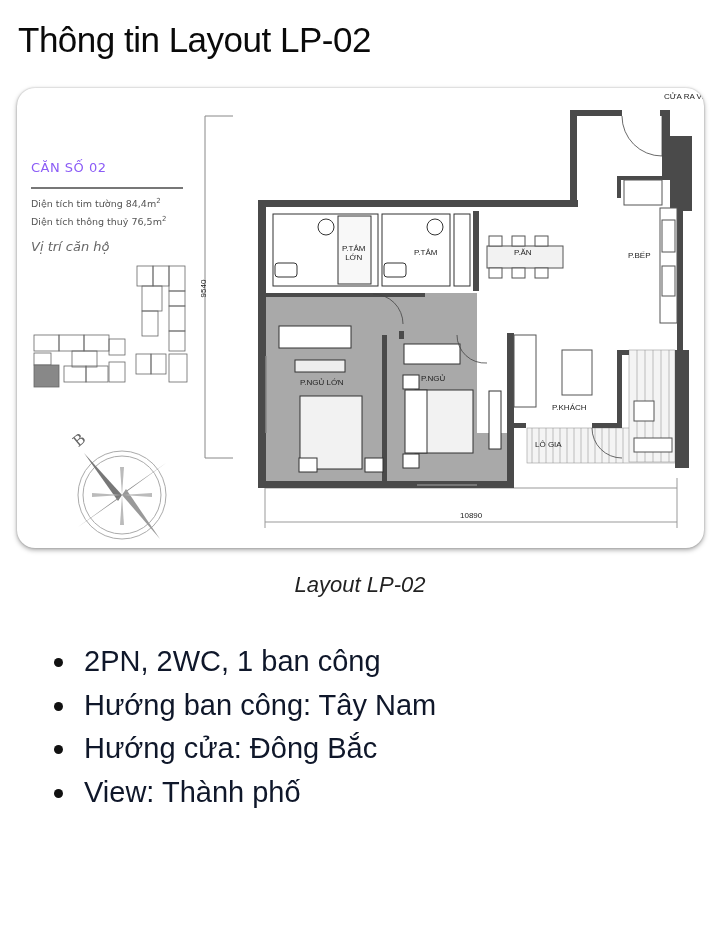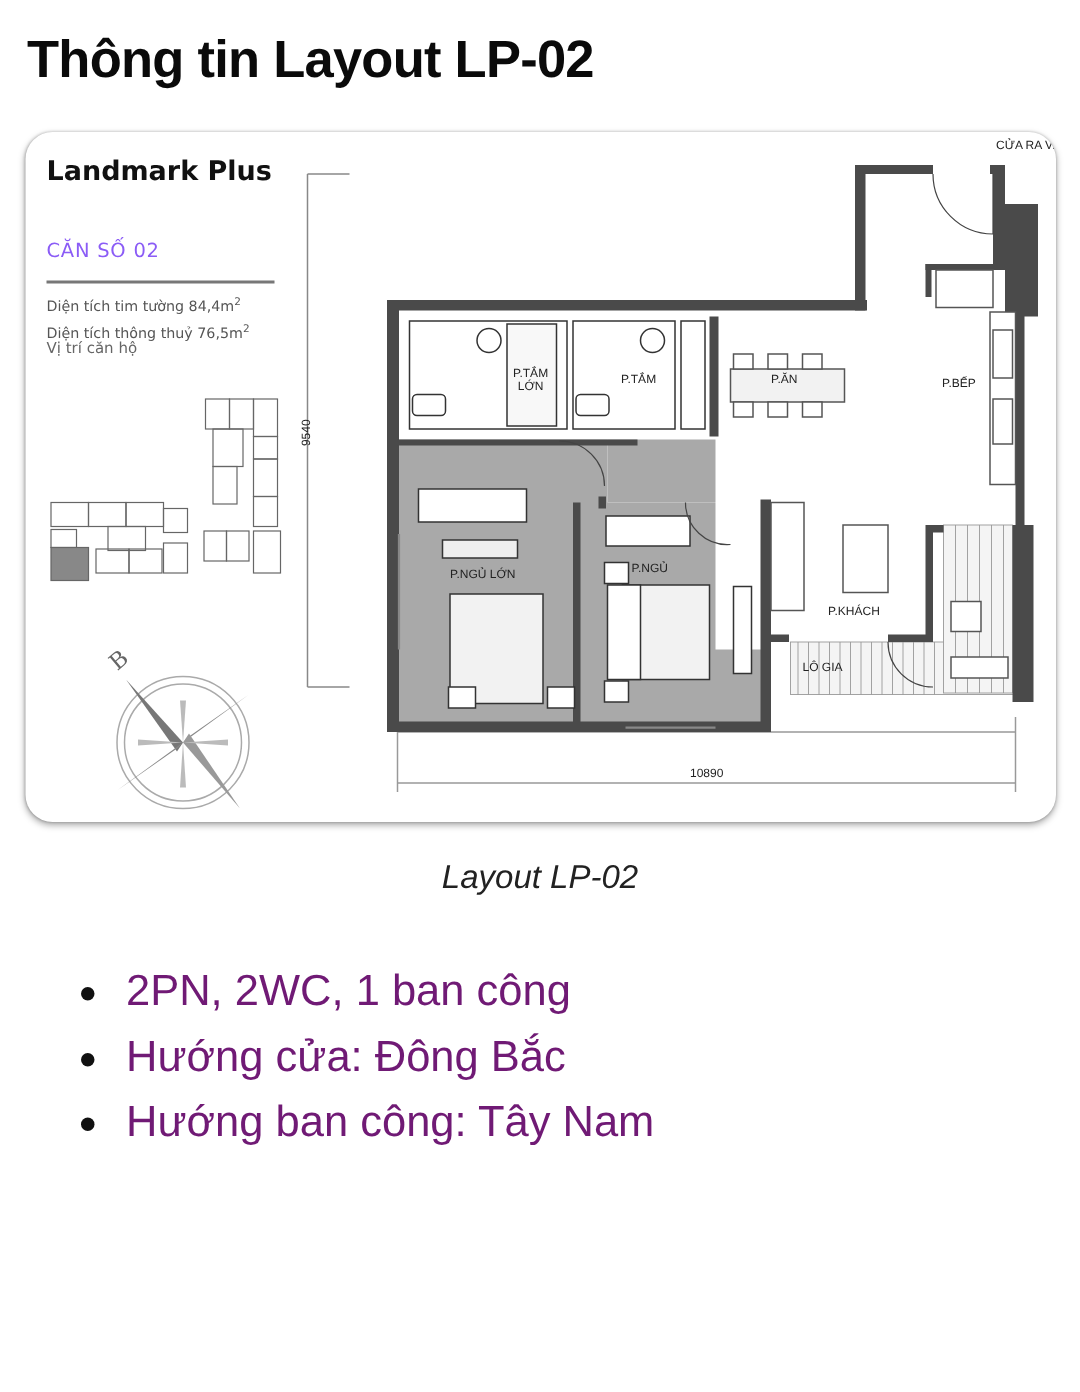--- a/index.html
+++ b/index.html
@@ -1,31 +1,31 @@
 <!DOCTYPE html>
 <html><head>
   <meta charset="utf-8">
   <style>
     html, body { margin: 0; padding: 0; background: #ffffff; }
     body { width: 720px; height: 928px; position: relative; overflow: hidden; font-family: "Liberation Sans", sans-serif; color: #111; }
-    .page-title { position: absolute; left: 18px; top: 20px; margin: 0; font-family: "Liberation Sans", sans-serif; font-weight: 700; font-size: 35px; letter-spacing: -0.5px; color: #0a0a0a; }
+    .page-title { position: absolute; left: 18px; top: 20px; margin: 0; font-family: "Liberation Sans", sans-serif; font-weight: 400; font-size: 35px; letter-spacing: -0.5px; color: #0a0a0a; }
     .plan-card { position: absolute; left: 17px; top: 88px; width: 687px; height: 460px; background: #fff; border-radius: 18px; box-shadow: 0 2px 5px rgba(0,0,0,0.35), 0 0 2px rgba(0,0,0,0.25); overflow: hidden; }
     .plan-card svg { position: absolute; left: 0; top: 0; }
     .brand { position: absolute; left: 14px; top: 16px; font-family: "DejaVu Sans", sans-serif; font-weight: 700; font-size: 18px; color: #111; }
     .unit-no { position: absolute; left: 14px; top: 72px; font-family: "DejaVu Sans", sans-serif; font-size: 13px; color: #8b5cf6; letter-spacing: 0.5px; }
     .unit-rule { position: absolute; left: 14px; top: 99px; width: 152px; height: 2px; background: #777; }
     .area-line { position: absolute; left: 14px; font-family: "DejaVu Sans", sans-serif; font-size: 9.5px; color: #555; }
     .area-line sup { font-size: 7px; }
     .area-1 { top: 109px; } .area-2 { top: 127px; }
-    .loc-label { position: absolute; left: 14px; top: 139px; font-family: "DejaVu Sans", sans-serif; font-size: 10px; color: #666; }
+    .loc-label { position: absolute; left: 14px; top: 151px; font-family: "DejaVu Sans", sans-serif; font-size: 13px; color: #666; font-style: italic; }
     .room-label { position: absolute; font-family: "Liberation Sans", sans-serif; font-size: 8px; color: #222; white-space: nowrap; line-height: 9px; text-align: center; }
     .dim-label { position: absolute; font-family: "Liberation Sans", sans-serif; font-size: 8px; color: #222; }
     .caption { position: absolute; left: 0; width: 720px; top: 572px; text-align: center; font-family: "Liberation Sans", sans-serif; font-style: italic; font-size: 22px; color: #222; }
     .spec-list { position: absolute; left: 54px; top: 640px; margin: 0; padding: 0; list-style: none; }
-    .spec-item { position: relative; font-family: "Liberation Sans", sans-serif; font-size: 29px; line-height: 43.5px; color: #701a75; padding-left: 30px; white-space: nowrap; }
+    .spec-item { position: relative; font-family: "Liberation Sans", sans-serif; font-size: 29px; line-height: 43.5px; color: #0f172a; padding-left: 30px; white-space: nowrap; }
     .spec-item .bullet { position: absolute; left: 0; top: 18px; width: 9px; height: 9px; border-radius: 50%; background: #111; }
     .spec-item sup { font-size: 19px; vertical-align: 13px; line-height: 0; }
   </style>
 </head>
 <body>
 
 <h1 class="page-title">Thông tin Layout LP-02</h1>
 
 <div class="plan-card">
   <svg width="687" height="460" viewBox="0 0 687 460">
@@ -189,21 +189,20 @@
       <path d="M 440 247 A 28 28 0 0 0 470 275"></path>
       <path d="M 575 340 A 30 30 0 0 0 605 370"></path>
     </g>
 
     <g stroke="#888" stroke-width="1.5">
       <line x1="249" y1="268" x2="249" y2="345"></line>
       <line x1="400" y1="397" x2="460" y2="397"></line>
     </g>
   </svg>
 
-  <div class="brand">Landmark Plus</div>
   <div class="unit-no">CĂN SỐ 02</div>
   <div class="unit-rule"></div>
   <div class="area-line area-1"><span>Diện tích tim tường 84,4m</span><sup>2</sup></div>
   <div class="area-line area-2"><span>Diện tích thông thuỷ 76,5m</span><sup>2</sup></div>
   <div class="loc-label">Vị trí căn hộ</div>
 
   <div class="room-label" style="left:57px; top:348px; font-family:'DejaVu Serif', serif; font-size:15px; transform:rotate(-40deg); color:#666;">B</div>
   <div class="dim-label" style="left:178px; top:196px; transform:rotate(-90deg);">9540</div>
   <div class="dim-label" style="left:443px; top:423px;">10890</div>
 
@@ -215,15 +214,16 @@
   <div class="room-label" style="left:283px; top:290px;">P.NGỦ LỚN</div>
   <div class="room-label" style="left:404px; top:286px;text-align:center;">P.NGỦ</div>
   <div class="room-label" style="left:535px; top:315px;">P.KHÁCH</div>
   <div class="room-label" style="left:518px; top:352px;">LÔ GIA</div>
 </div>
 
 <div class="caption">Layout LP-02</div>
 
 <ul class="spec-list">
   <li class="spec-item"><span class="bullet"></span><span>2PN, 2WC, 1 ban công</span></li>
+  <li class="spec-item"><span class="bullet"></span><span>Hướng ban công: Tây Nam</span></li>
   <li class="spec-item"><span class="bullet"></span><span>Hướng cửa: Đông Bắc</span></li>
-  <li class="spec-item"><span class="bullet"></span><span>Hướng ban công: Tây Nam</span></li>
+  <li class="spec-item"><span class="bullet"></span><span>View: Thành phố</span></li>
 </ul>
 
 </body></html>

